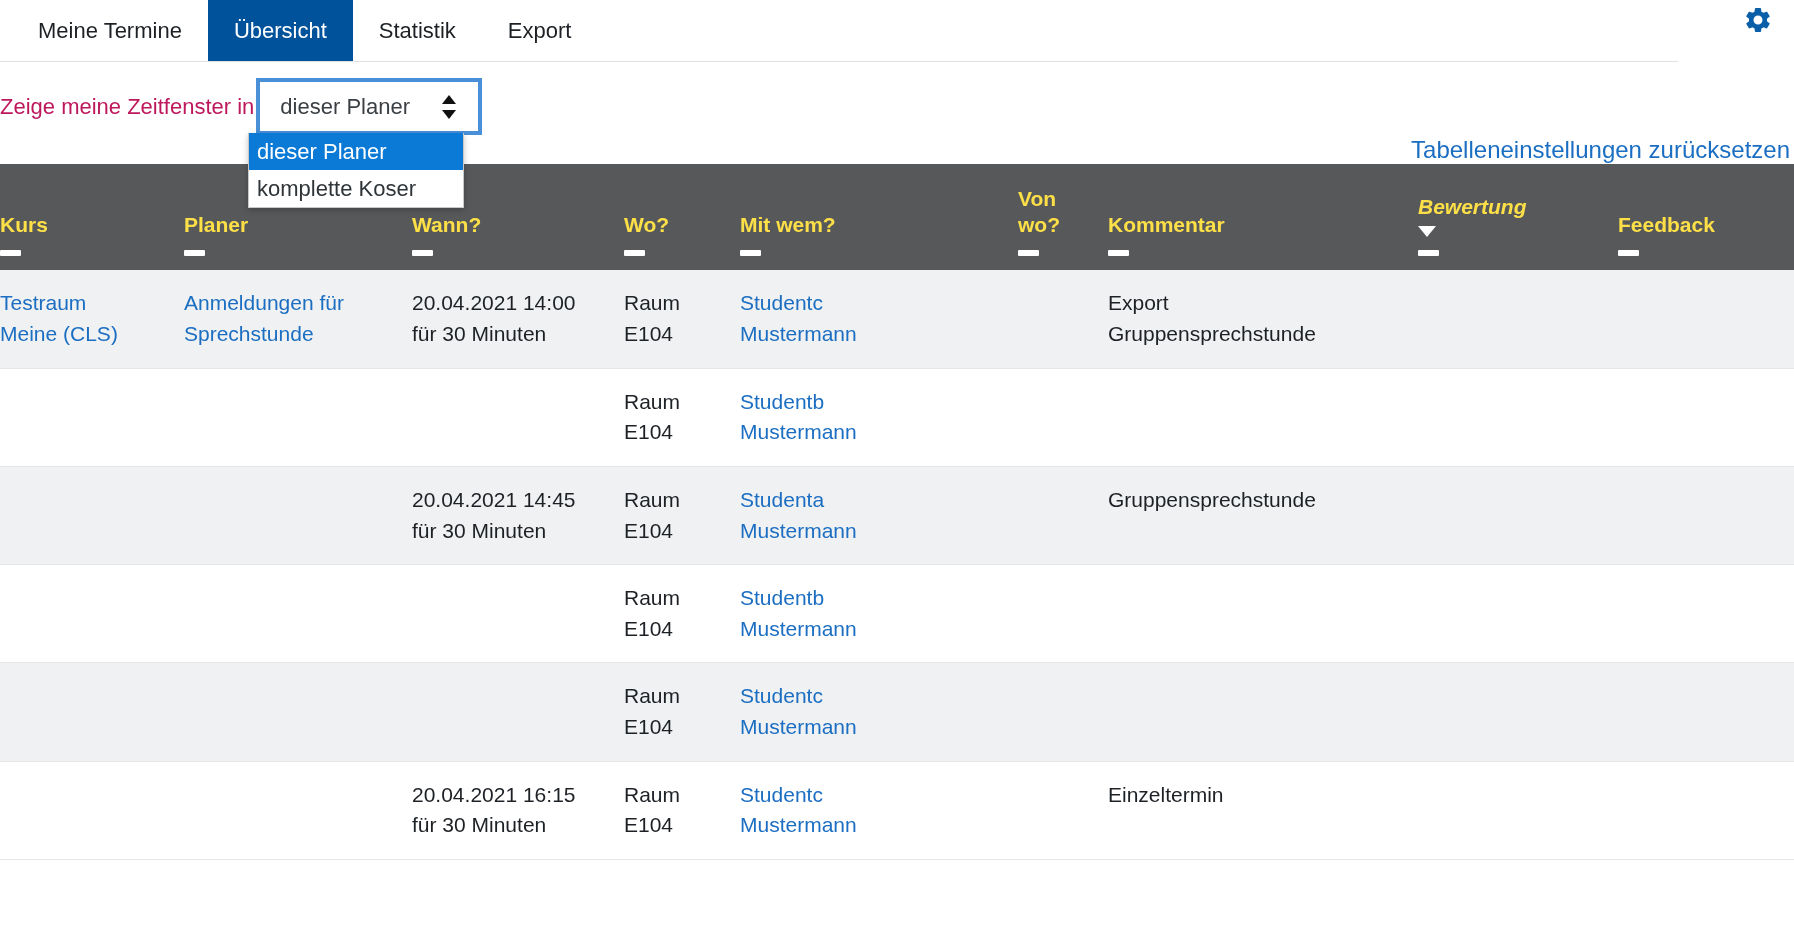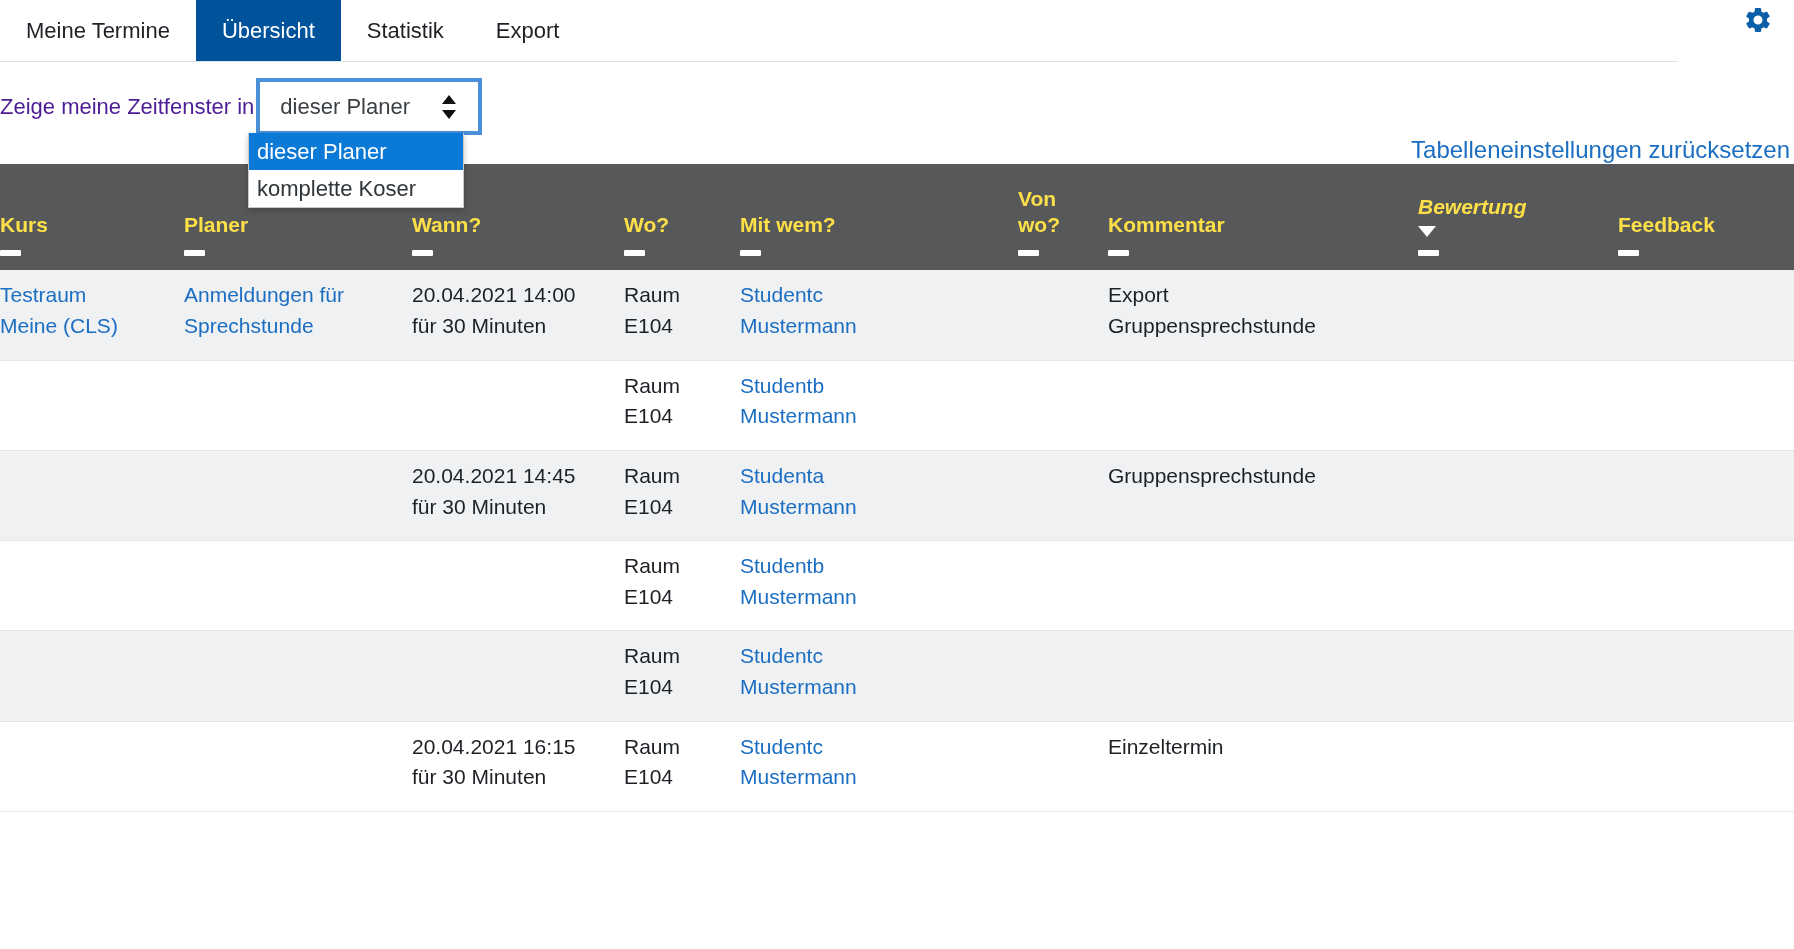--- a/index.html
+++ b/index.html
@@ -40,21 +40,21 @@
   .tabbar {
     position: absolute;
     top: 0;
     left: 0;
     width: 1678px;
     height: 62px;
     box-sizing: border-box;
     border-bottom: 1px solid #dee2e6;
     display: flex;
     align-items: stretch;
-    padding-left: 0px;
+    padding-left: 12px;
   }
   .tab {
     display: flex;
     align-items: center;
     padding: 0 26px;
     font-size: 22px;
     line-height: 1;
     color: #1d2125;
     cursor: pointer;
     white-space: nowrap;
@@ -72,21 +72,21 @@
   .filter-row {
     position: absolute;
     top: 78px;
     left: 0px;
     display: flex;
     align-items: center;
     height: 57px;
   }
   .filter-label {
     font-size: 22px;
-    color: #4c1d95;
+    color: #be185d;
     white-space: nowrap;
     padding-right: 2px;
   }
   .select-box {
     position: relative;
     width: 226px;
     height: 57px;
     box-sizing: border-box;
     border: 4px solid #4a90d9;
     background: #ffffff;
@@ -207,21 +207,21 @@
   .hide-dash {
     display: block;
     width: 21px;
     height: 6px;
     background: #ffffff;
     border-radius: 1px;
     margin-top: 13px;
     cursor: pointer;
   }
   table.grid tbody td {
-    padding: 10px 10px 18px 0;
+    padding: 18px 10px 18px 0;
     vertical-align: top;
     line-height: 1.46;
     color: #1d2125;
     border-bottom: 1px solid #e4e6e8;
     font-size: 21px;
   }
   table.grid tbody tr.odd  td { background: #f0f1f2; }
   table.grid tbody tr.even td { background: #ffffff; }
   td a, .cell-link {
     color: #1b6ec2;

